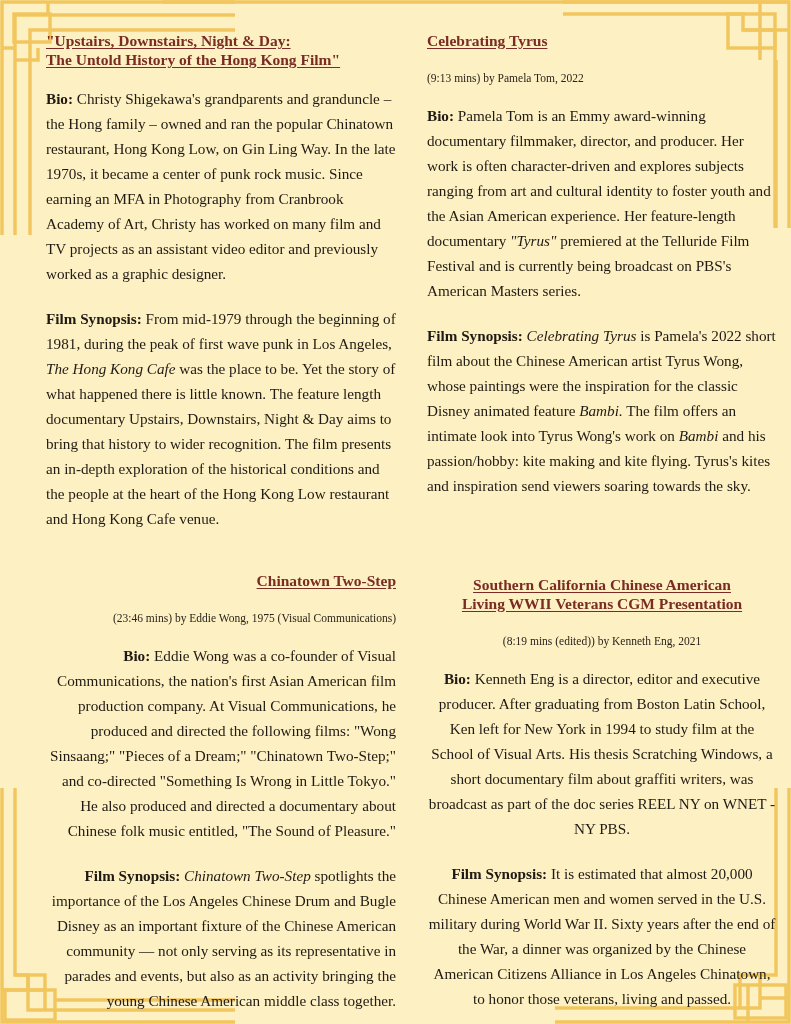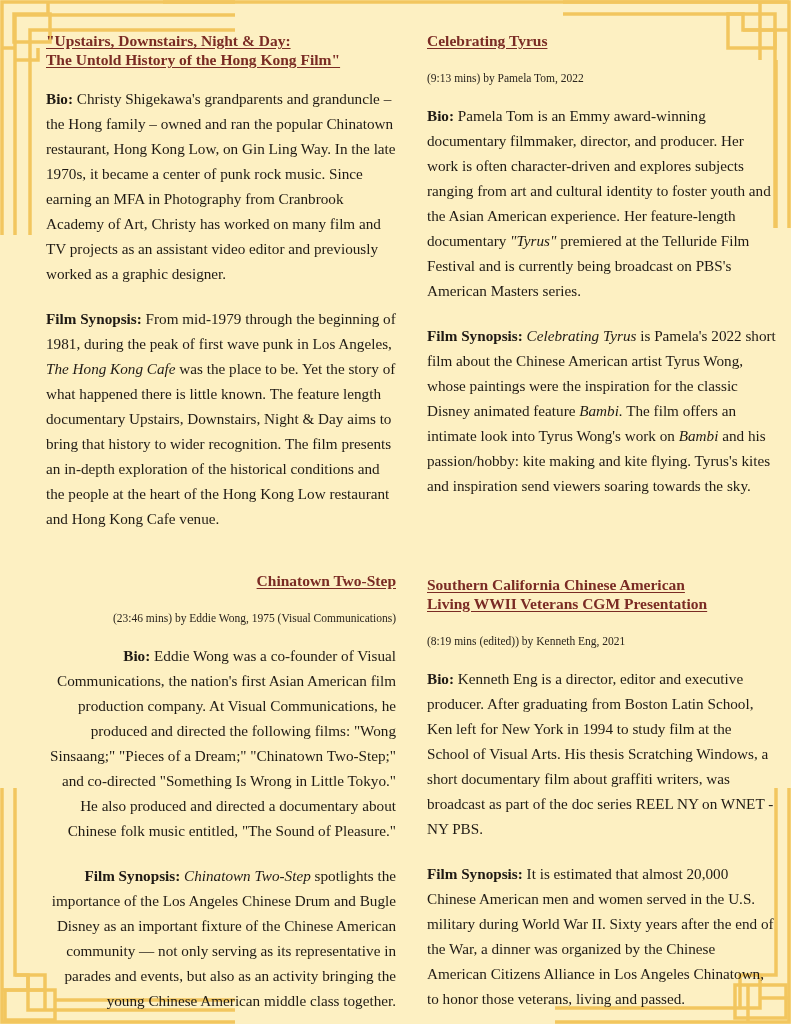--- a/index.html
+++ b/index.html
@@ -98,21 +98,21 @@
   <a class="title">
     <span>Chinatown Two-Step</span>
   </a>
   <div class="meta">(23:46 mins) by Eddie Wong, 1975 (Visual Communications)</div>
   <div class="gap-meta"></div>
   <p class="para"><b>Bio:</b><span> Eddie Wong was a co-founder of Visual Communications, the nation's first Asian American film production company. At Visual Communications, he produced and directed the following films: "Wong Sinsaang;" "Pieces of a Dream;" "Chinatown Two-Step;" and co-directed "Something Is Wrong in Little Tokyo." He also produced and directed a documentary about Chinese folk music entitled, "The Sound of Pleasure."</span></p>
   <div class="gap-para"></div>
   <p class="para"><b>Film Synopsis:</b><span> </span><i>Chinatown Two-Step</i><span> spotlights the importance of the Los Angeles Chinese Drum and Bugle Disney as an important fixture of the Chinese American community — not only serving as its representative in parades and events, but also as an activity bringing the young Chinese American middle class together.</span></p>
 </div>
 
-<div class="col col-right" style="top:575px;">
+<div class="col col-right" style="top:575px;text-align:center;">
   <a class="title">
     <span>Southern California Chinese American</span><br>
     <span>Living WWII Veterans CGM Presentation</span>
   </a>
   <div class="meta">(8:19 mins (edited)) by Kenneth Eng, 2021</div>
   <div class="gap-meta"></div>
   <p class="para"><b>Bio:</b><span> Kenneth Eng is a director, editor and executive producer. After graduating from Boston Latin School, Ken left for New York in 1994 to study film at the School of Visual Arts. His thesis Scratching Windows, a short documentary film about graffiti writers, was broadcast as part of the doc series REEL NY on WNET - NY PBS.</span></p>
   <div class="gap-para"></div>
   <p class="para"><b>Film Synopsis:</b><span> It is estimated that almost 20,000 Chinese American men and women served in the U.S. military during World War II. Sixty years after the end of the War, a dinner was organized by the Chinese American Citizens Alliance in Los Angeles Chinatown, to honor those veterans, living and passed.</span></p>
 </div>

